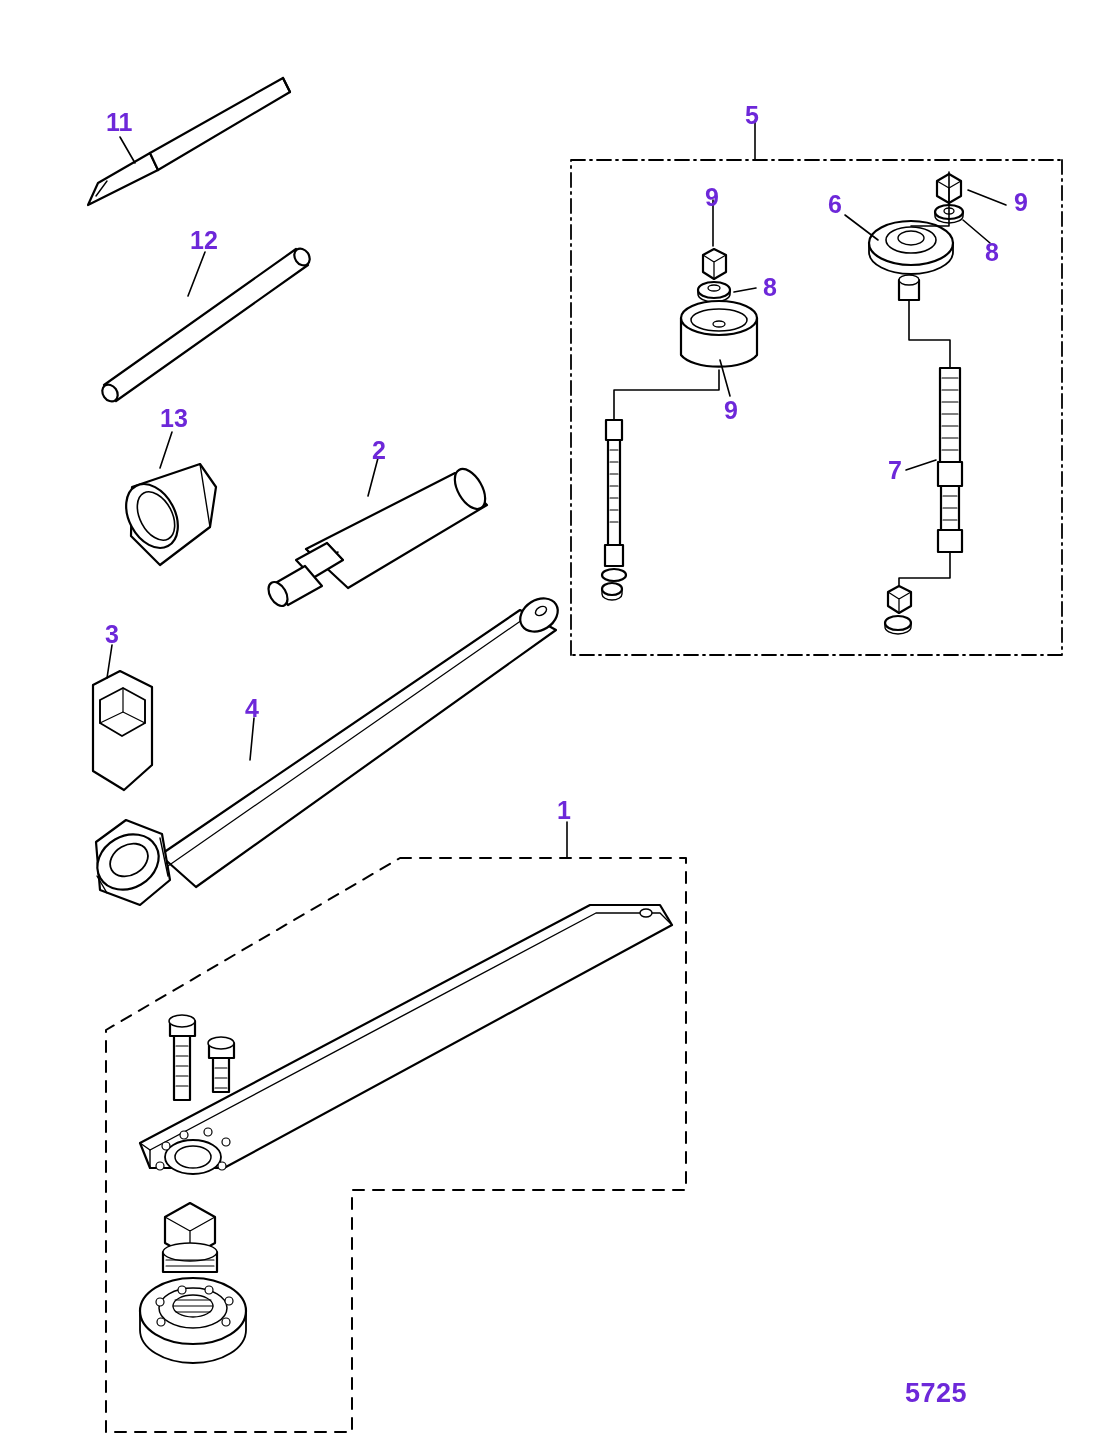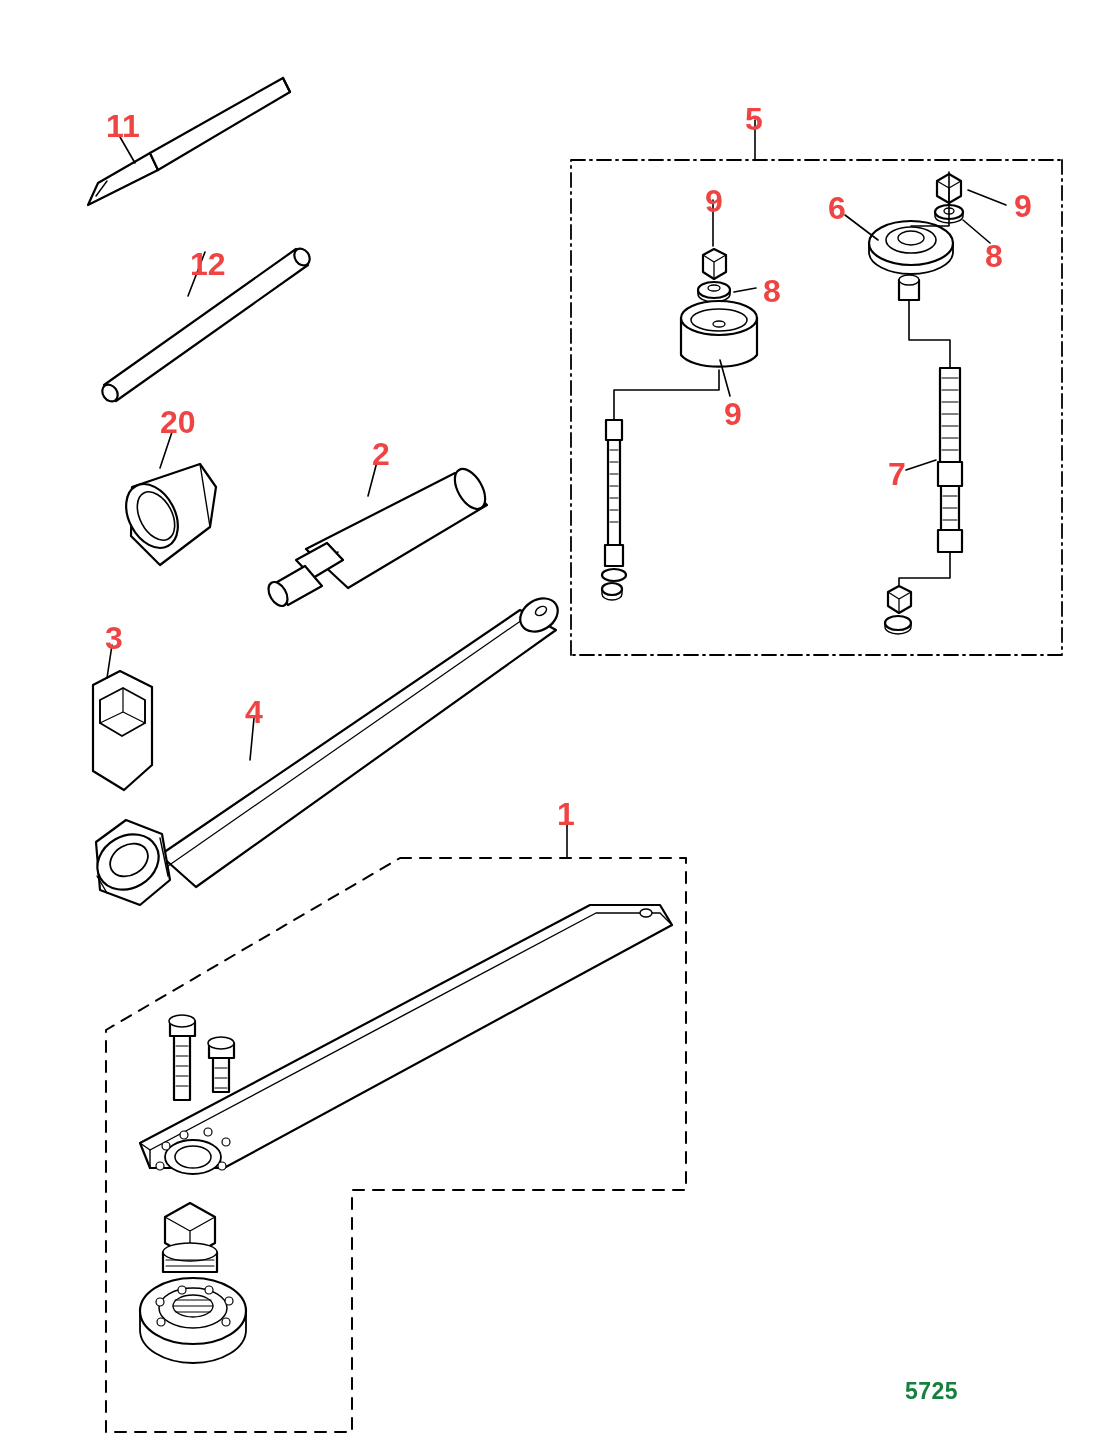--- a/index.html
+++ b/index.html
@@ -18,33 +18,33 @@
   #diagram-svg {
     position: absolute;
     left: 0;
     top: 0;
     width: 1120px;
     height: 1455px;
   }
   .callout {
     position: absolute;
     font-family: "Liberation Sans", sans-serif;
-    font-size: 32px;
+    font-size: 25px;
     font-weight: bold;
-    color: #ef4444;
+    color: #6d28d9;
     line-height: 1;
     user-select: none;
     text-align: right;
   }
   .figure-number {
     position: absolute;
     font-family: "Liberation Sans", sans-serif;
-    font-size: 23px;
+    font-size: 27px;
     font-weight: bold;
-    color: #15803d;
+    color: #6d28d9;
     letter-spacing: 0.5px;
   }
 </style>
 </head>
 <body>
 
 <div id="page">
 
   <svg id="diagram-svg" viewBox="0 0 1120 1455">
     <g fill="none" stroke="#000000" stroke-width="2.2" stroke-linecap="round" stroke-linejoin="round">
@@ -232,22 +232,22 @@
         <circle cx="209" cy="1290" r="4" fill="#ffffff" stroke-width="1.2"></circle>
         <circle cx="229" cy="1301" r="4" fill="#ffffff" stroke-width="1.2"></circle>
         <circle cx="226" cy="1322" r="4" fill="#ffffff" stroke-width="1.2"></circle>
         <circle cx="161" cy="1322" r="4" fill="#ffffff" stroke-width="1.2"></circle>
       </g>
 
     </g>
   </svg>
 
   <div class="callout" style="left:106px; top:110px;">11</div>
-  <div class="callout" style="left:190px; top:228px;margin-top:20px;">12</div>
-  <div class="callout" style="left:160px; top:406px;">20</div>
+  <div class="callout" style="left:190px; top:228px;">12</div>
+  <div class="callout" style="left:160px; top:406px;">13</div>
   <div class="callout" style="left:372px; top:438px;">2</div>
   <div class="callout" style="left:105px; top:622px;">3</div>
   <div class="callout" style="left:245px; top:696px;">4</div>
   <div class="callout" style="left:745px; top:103px;">5</div>
   <div class="callout" style="left:705px; top:185px;">9</div>
   <div class="callout" style="left:763px; top:275px;">8</div>
   <div class="callout" style="left:724px; top:398px;">9</div>
   <div class="callout" style="left:828px; top:192px;">6</div>
   <div class="callout" style="left:1014px; top:190px;">9</div>
   <div class="callout" style="left:985px; top:240px;">8</div>

